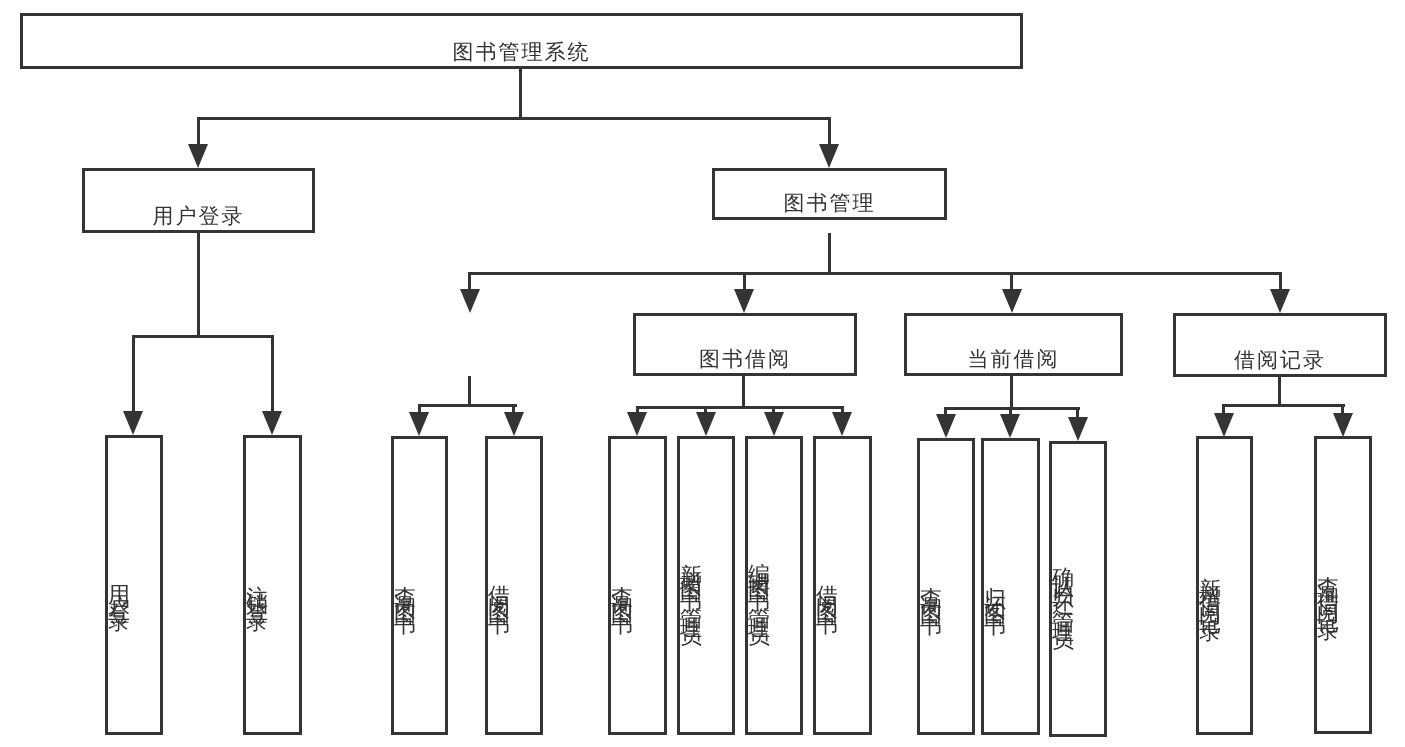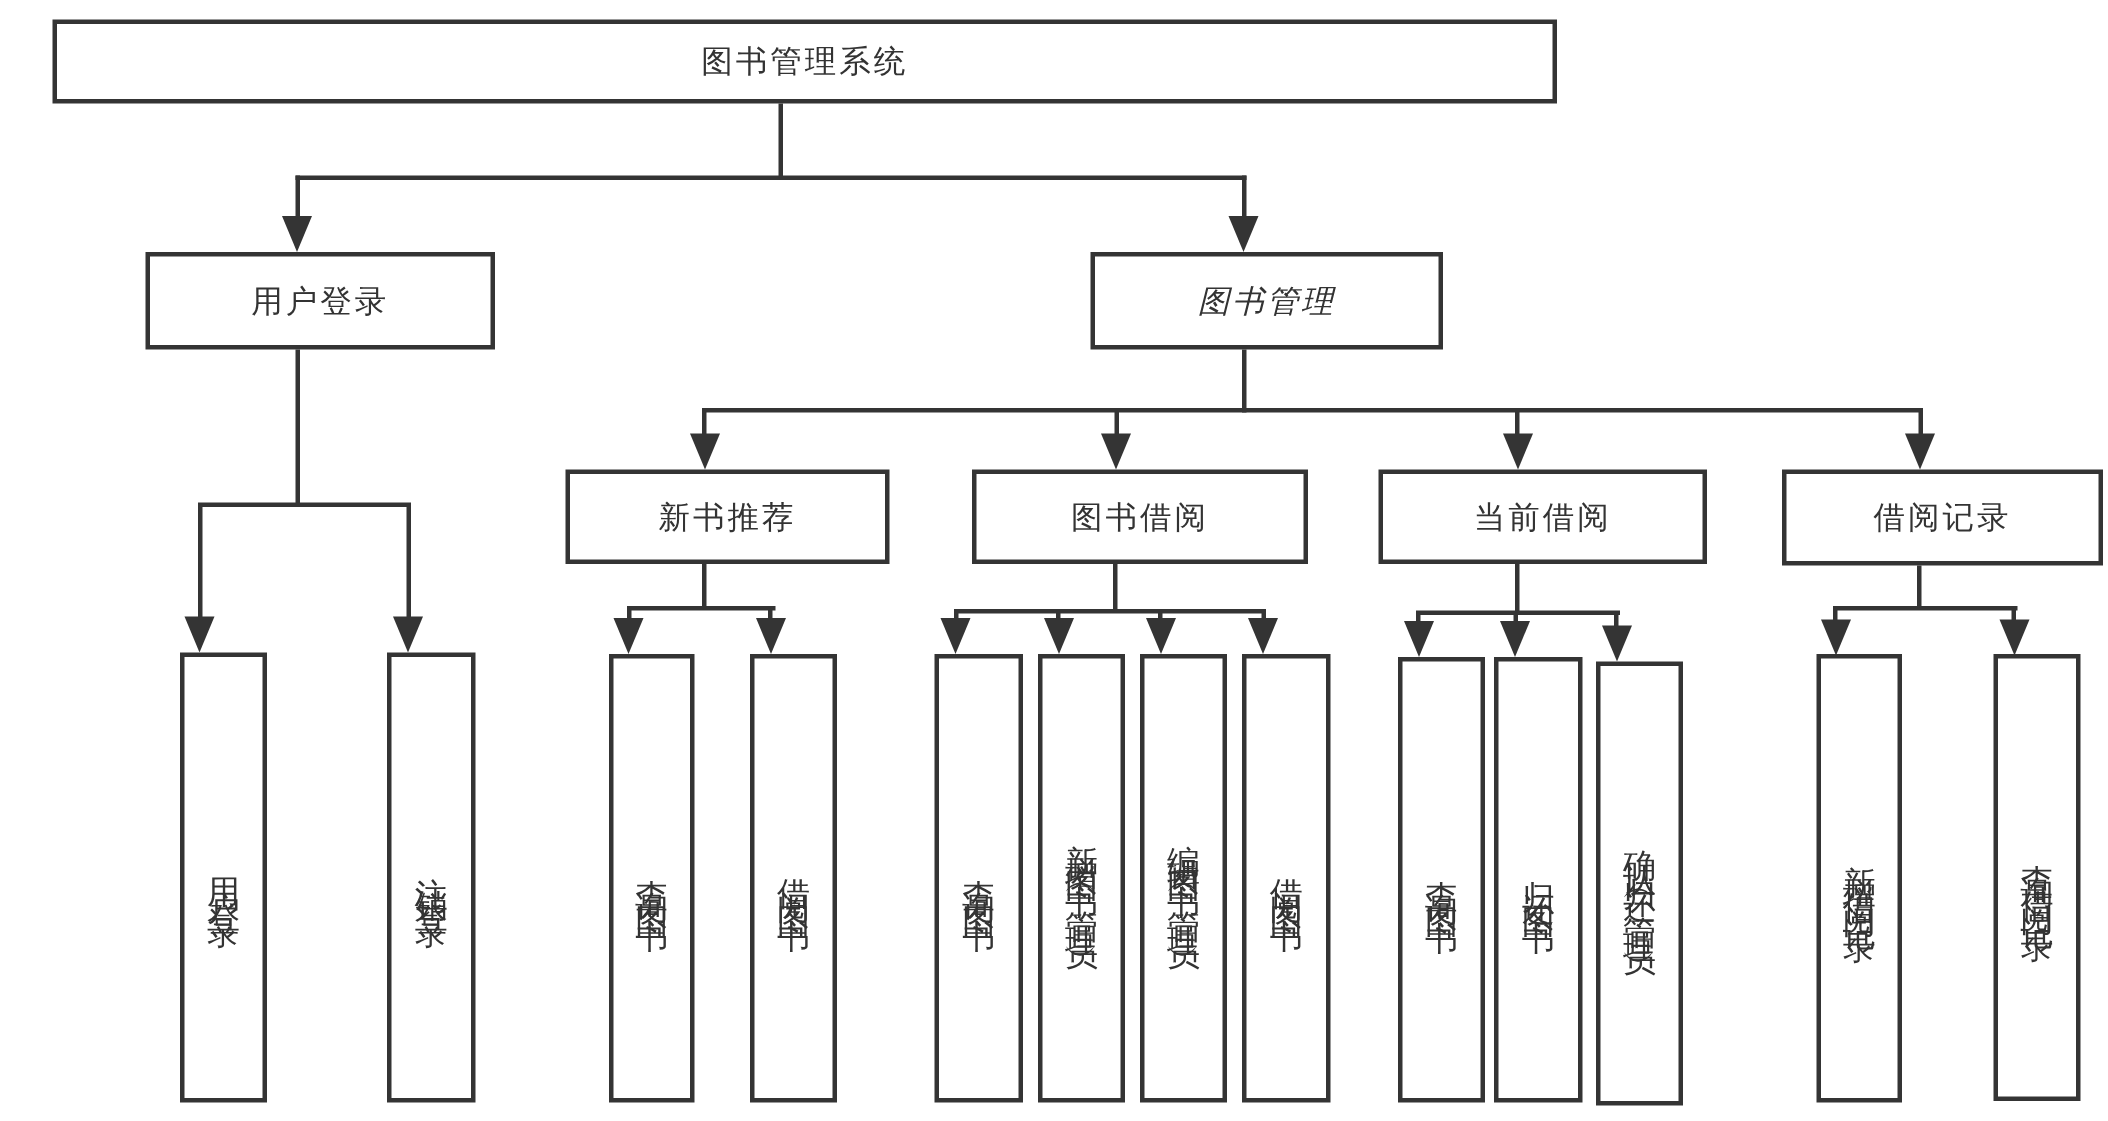--- a/index.html
+++ b/index.html
@@ -1,19 +1,19 @@
 <!DOCTYPE html>
 <html><head>
 <meta charset="utf-8">
 <style>
   html,body{margin:0;padding:0;background:#ffffff;}
   #stage{position:relative;width:1405px;height:747px;background:#ffffff;overflow:hidden;
          font-family:"Liberation Sans","DejaVu Sans",sans-serif;color:#333333;}
   .box{position:absolute;box-sizing:border-box;border:3px solid #343434;background:#ffffff;
-       display:flex;align-items:center;justify-content:center;text-align:center;margin-left:15px;}
+       display:flex;align-items:flex-end;justify-content:center;text-align:center;}
   .hlabel{font-size:21px;letter-spacing:2px;color:#333333;white-space:nowrap;}
   .vbox{writing-mode:vertical-rl;text-orientation:mixed;}
   .vlabel{font-size:22px;letter-spacing:9px;line-height:1;color:#333333;}
   .line{position:absolute;background:#343434;}
   .arrow{position:absolute;width:0;height:0;border-left:10px solid transparent;
          border-right:10px solid transparent;border-top:24px solid #343434;}
   #watermark{position:absolute;left:1188px;top:714px;font-size:19px;color:#a9a9a9;
              letter-spacing:1px;white-space:nowrap;z-index:5;}
 </style>
 </head>
@@ -21,27 +21,24 @@
 
 <div id="stage">
 
   <div class="box" style="left:20px;top:13px;width:1003px;height:56px;">
     <span class="hlabel">图书管理系统</span>
   </div>
 
   <div class="box" style="left:82px;top:168px;width:233px;height:65px;">
     <span class="hlabel">用户登录</span>
   </div>
-  <div class="box" style="left:712px;top:168px;width:235px;height:65px;font-style:italic;">
+  <div class="box" style="left:712px;top:168px;width:235px;height:52px;">
     <span class="hlabel">图书管理</span>
   </div>
 
-  <div class="box" style="left:362px;top:313px;width:216px;height:63px;">
-    <span class="hlabel">新书推荐</span>
-  </div>
   <div class="box" style="left:904px;top:313px;width:219px;height:63px;">
     <span class="hlabel">当前借阅</span>
   </div>
   <div class="box" style="left:633px;top:313px;width:224px;height:63px;">
     <span class="hlabel">图书借阅</span>
   </div>
   <div class="box" style="left:1173px;top:313px;width:214px;height:64px;">
     <span class="hlabel">借阅记录</span>
   </div>
 

